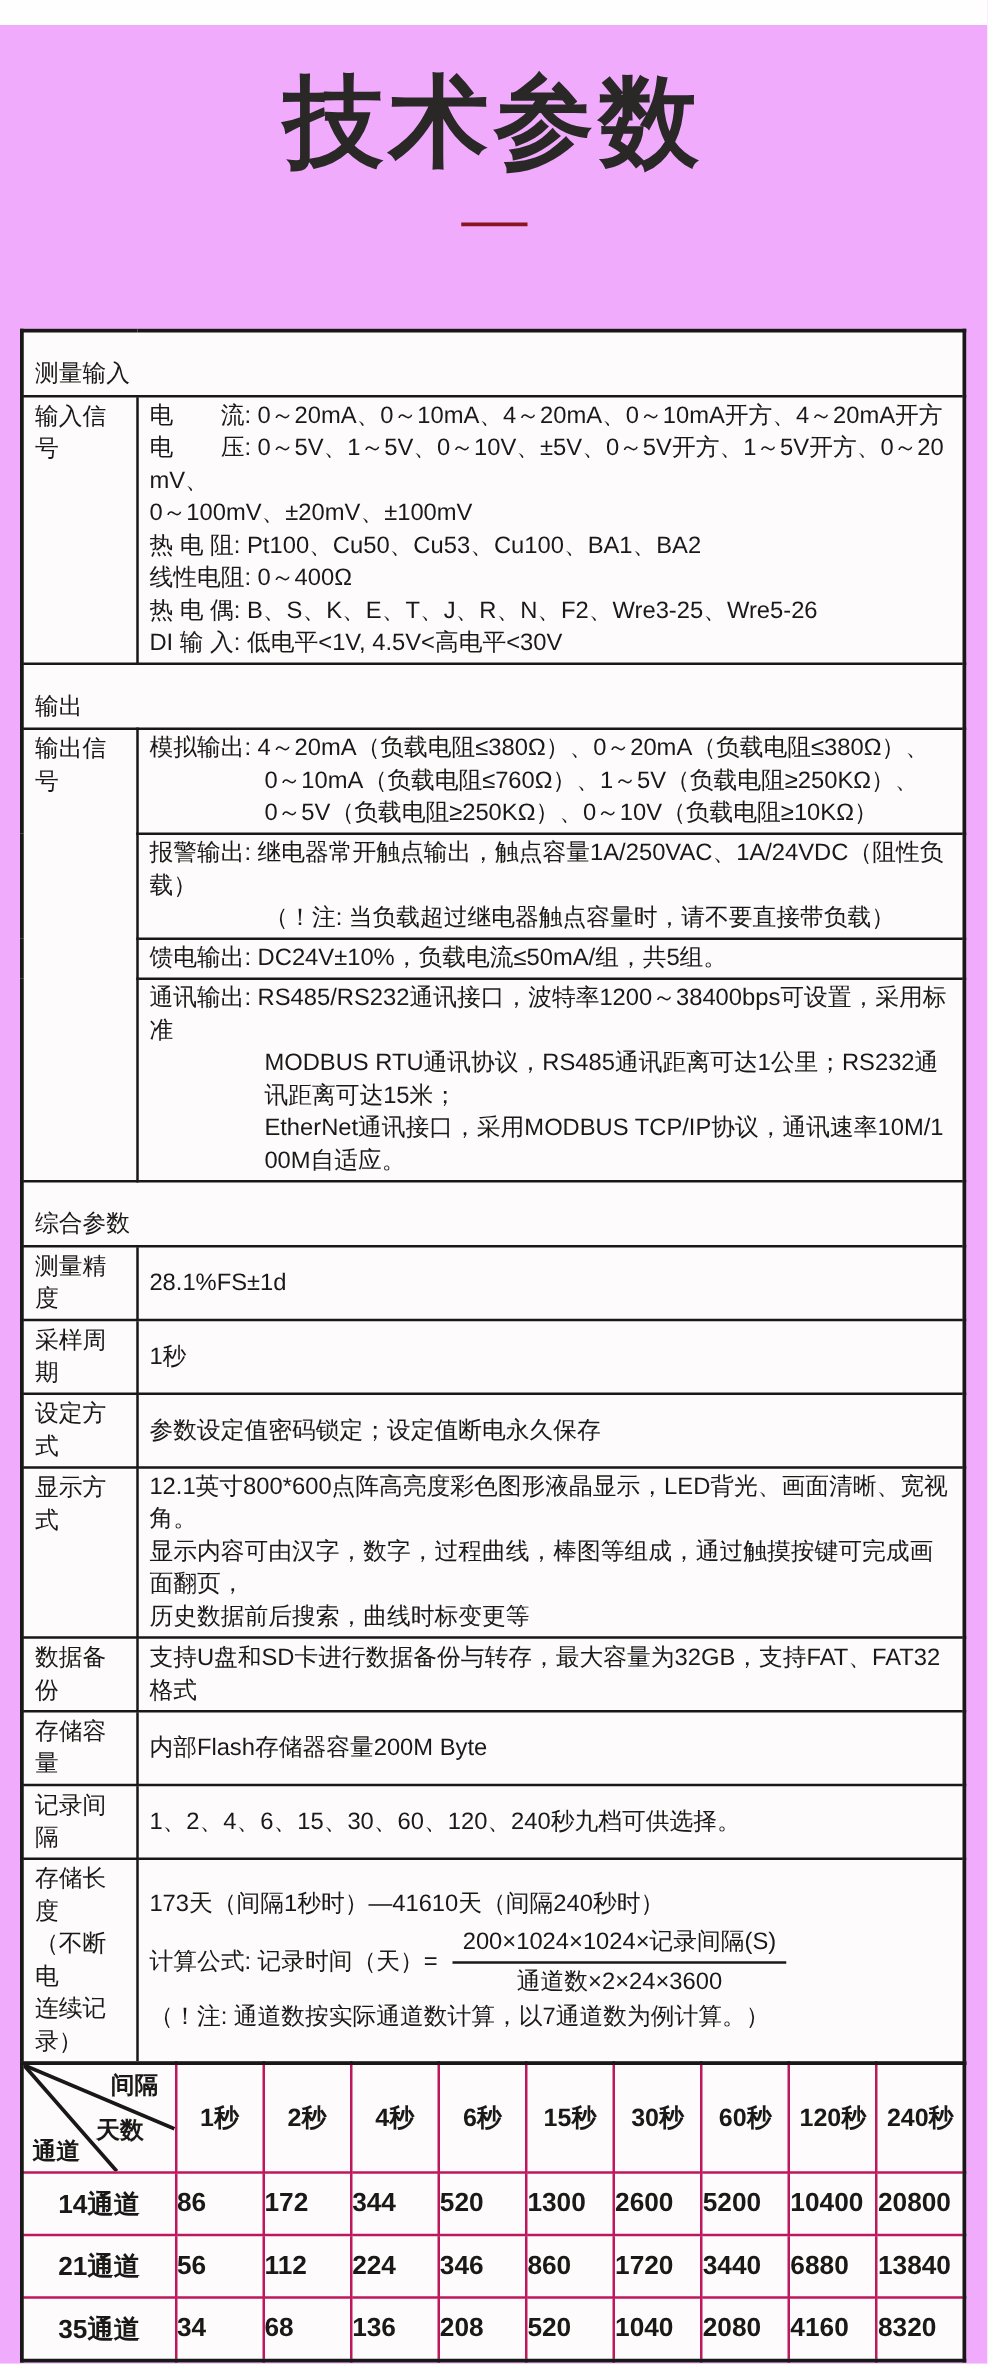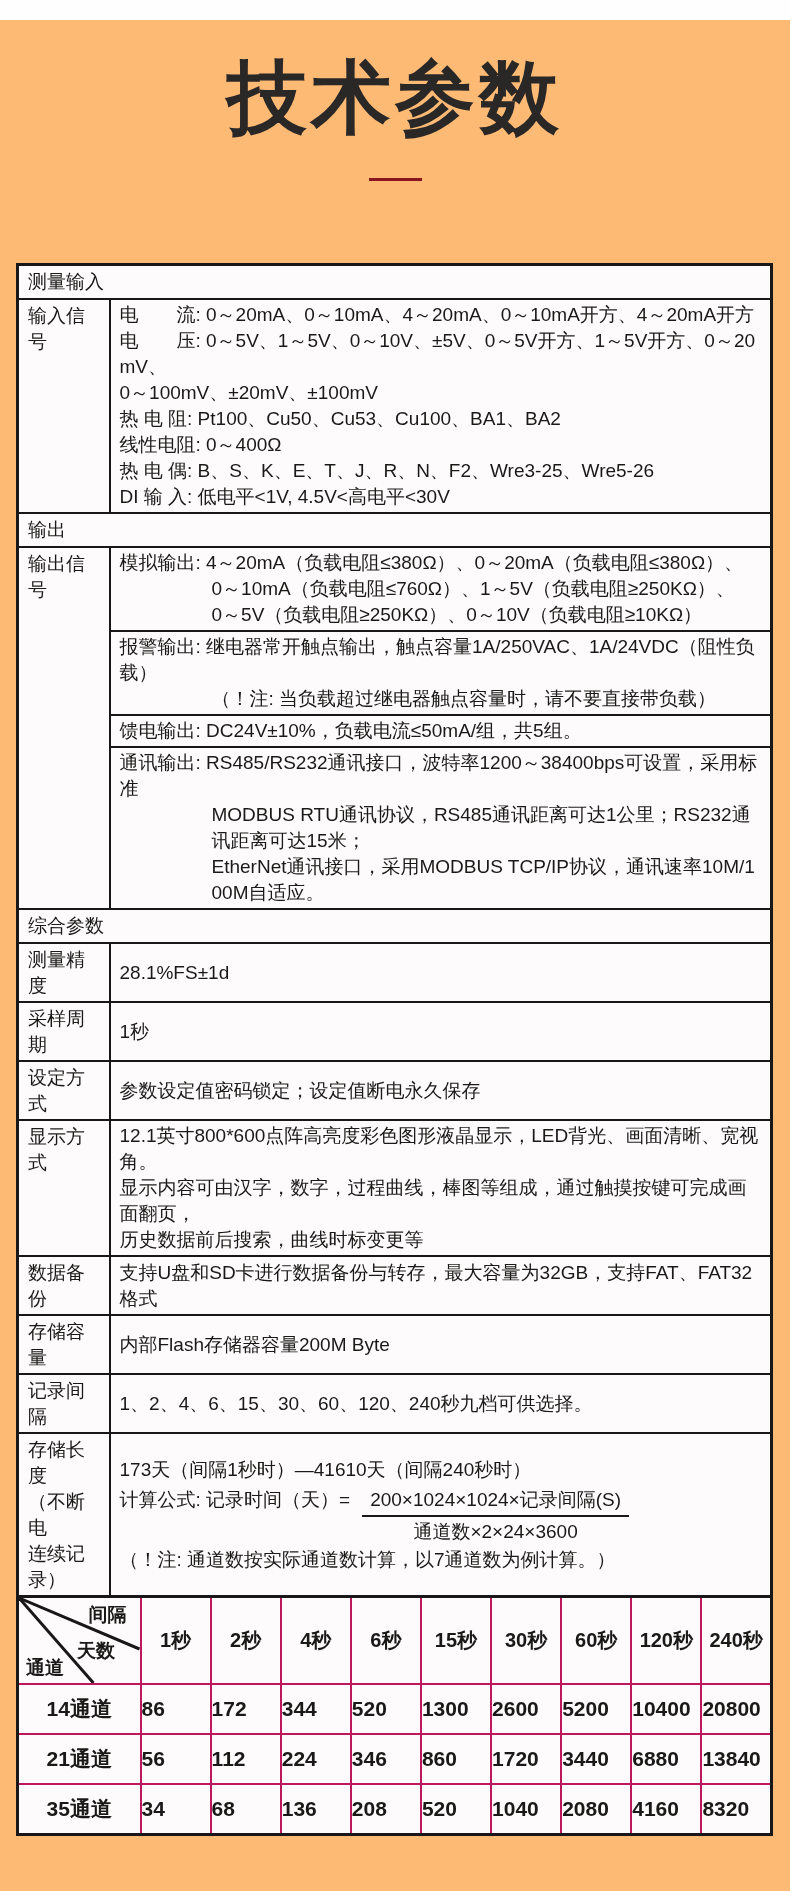--- a/index.html
+++ b/index.html
@@ -1,19 +1,19 @@
 <!DOCTYPE html>
 <html><head>
 <meta charset="utf-8">
 <style>
   html,body{margin:0;padding:0;background:#ffffff;}
   .page{
     position:relative;
     width:790px;height:1891px;
-    background:#fdba74;
+    background:#f0abfc;
     overflow:hidden;
     font-family:"Liberation Sans",sans-serif;
     color:#1b1918;
     box-sizing:border-box;
   }
   .topband{height:20px;background:#fefefe;}
   .title{
     margin-top:28px;
     text-align:center;
     font-size:80px;
@@ -43,24 +43,24 @@
     border:2px solid #1a1718;
     font-size:19px;
     font-weight:normal;
     line-height:26px;
     padding:2px 6px 2px 9px;
     text-align:left;
     vertical-align:middle;
     word-break:break-all;
   }
   .spec-table th{vertical-align:top;padding-top:3px;}
-  .spec-table .section td{padding:3px 6px 3px 9px;}
+  .spec-table .section td{padding:21px 6px 3px 9px;}
   .subcell{border-top-width:2px;}
   .indent{padding-left:92px;}
-  .formula{display:flex;align-items:flex-start;margin:4px 0 2px 0;}
+  .formula{display:flex;align-items:center;margin:4px 0 2px 0;}
   .fraction{display:inline-block;text-align:center;margin-left:12px;}
   .fraction .num{display:block;border-bottom:2px solid #1b1918;padding:0 8px 2px 8px;}
   .fraction .den{display:block;padding-top:2px;}
   
   .channel-table{border:3px solid #1a1718;}
   .channel-table th,.channel-table td{
     border:2px solid #be185d;
     vertical-align:middle;
     font-weight:bold;
     font-size:20px;

